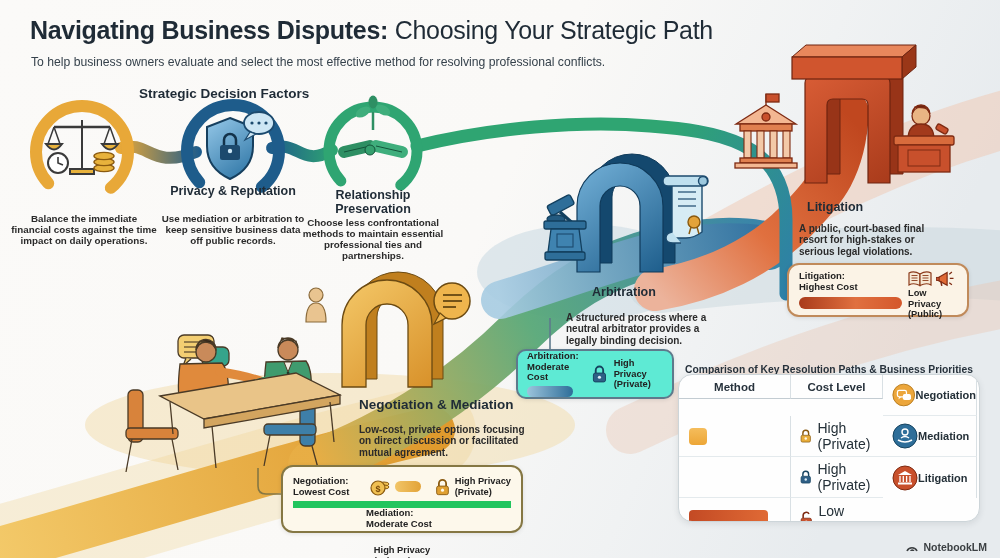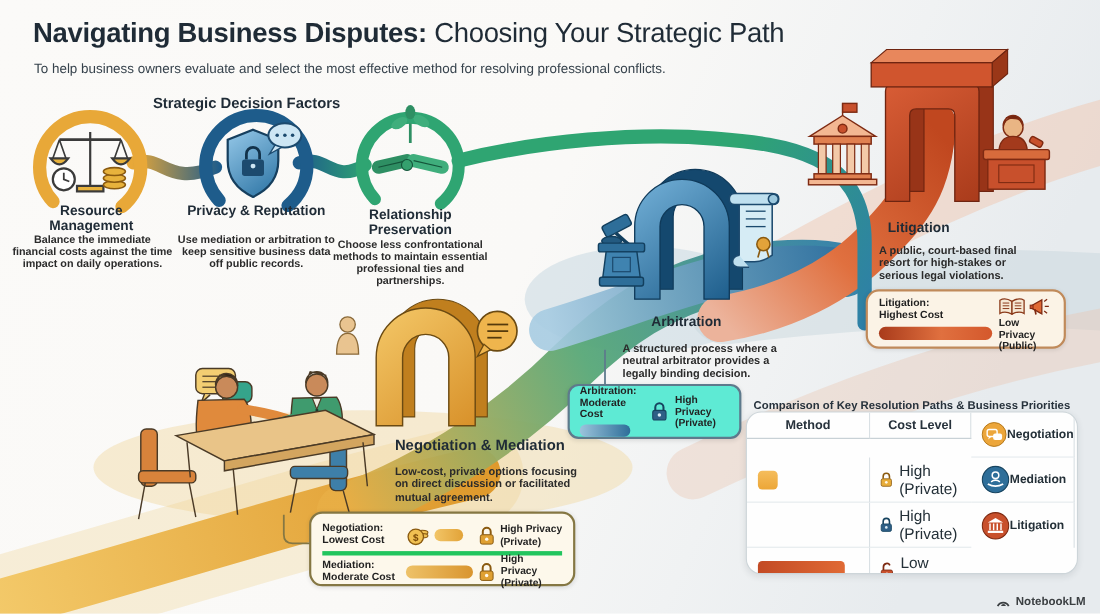--- a/index.html
+++ b/index.html
@@ -298,36 +298,35 @@
     <path d="M282,494 H266 Q258,494 258,486 V468" stroke="#857743" stroke-width="1.6"></path>
   </g>
 </svg>
 
 <div class="txt title">
   <span class="em">Navigating Business Disputes:</span><span class="rest"> Choosing Your Strategic Path</span>
 </div>
 <div class="txt subtitle">To help business owners evaluate and select the most effective method for resolving professional conflicts.</div>
 <div class="txt factors-heading">Strategic Decision Factors</div>
 
-<div class="txt factor-title" style="left:20px;top:184px;width:126px;">Resource Management</div>
 <div class="txt factor-desc" style="left:10px;top:213px;width:148px;">Balance the immediate financial costs against the time impact on daily operations.</div>
 <div class="txt factor-title" style="left:170px;top:184px;width:126px;">Privacy &amp; Reputation</div>
 <div class="txt factor-desc" style="left:159px;top:213px;width:148px;">Use mediation or arbitration to keep sensitive business data off public records.</div>
 <div class="txt factor-title" style="left:310px;top:188px;width:126px;">Relationship Preservation</div>
 <div class="txt factor-desc" style="left:298px;top:217px;width:150px;">Choose less confrontational methods to maintain essential professional ties and partnerships.</div>
 
 <div class="txt path-title" style="left:359px;top:397px;font-size:13.5px;">Negotiation &amp; Mediation</div>
 <div class="txt path-desc" style="left:359px;top:424px;width:172px;">Low-cost, private options focusing on direct discussion or facilitated mutual agreement.</div>
 <div class="txt path-title" style="left:592px;top:285px;">Arbitration</div>
 <div class="txt path-desc" style="left:566px;top:312px;width:158px;">A structured process where a neutral arbitrator provides a legally binding decision.</div>
 <div class="txt path-title" style="left:807px;top:200px;">Litigation</div>
 <div class="txt path-desc" style="left:799px;top:223px;width:142px;">A public, court-based final resort for high-stakes or serious legal violations.</div>
 
 <div class="callout" style="left:281px;top:465px;width:242px;height:68px;padding:5px 10px;">
-  <div class="co-row" style="height:29px;border-bottom:4px solid #22c55e;gap:5px;">
+  <div class="co-row" style="height:29px;border-bottom:7px solid #22c55e;gap:5px;">
     <div class="co-label" style="width:72px;">
       <div>Negotiation:</div>
       <div>Lowest Cost</div>
     </div>
     <svg width="20" height="20" viewBox="0 0 20 20">
       <ellipse cx="14" cy="7" rx="5" ry="2" fill="#f0c052" stroke="#8a5a10"></ellipse>
       <ellipse cx="14" cy="10" rx="5" ry="2" fill="#f0c052" stroke="#8a5a10"></ellipse>
       <circle cx="8" cy="11" r="7" fill="#f0c052" stroke="#8a5a10" stroke-width="1.2"></circle>
       <text x="8" y="14.5" text-anchor="middle" font-size="9" font-weight="bold" fill="#7a4a08">$</text>
     </svg>
@@ -335,21 +334,21 @@
     <svg width="15" height="18" viewBox="0 0 16 20" style="margin-left:auto;">
       <path d="M4,9 V6 a4,4 0 0 1 8,0 V9" fill="none" stroke="#8a5a10" stroke-width="2"></path>
       <rect x="1.5" y="9" width="13" height="9.5" rx="2" fill="#dfa032" stroke="#8a5a10"></rect>
       <circle cx="8" cy="13.5" r="1.7" fill="#fff8e8"></circle>
     </svg>
     <div class="co-priv">
       <div>High Privacy</div>
       <div>(Private)</div>
     </div>
   </div>
-  <div class="co-row" style="height:29px;gap:5px;">
+  <div class="co-row" style="height:29px;gap:5px;flex-direction:column;">
     <div class="co-label" style="width:72px;">
       <div>Mediation:</div>
       <div>Moderate Cost</div>
     </div>
     <div class="bar bar-med"></div>
     <svg width="15" height="18" viewBox="0 0 16 20" style="margin-left:auto;">
       <path d="M4,9 V6 a4,4 0 0 1 8,0 V9" fill="none" stroke="#8a5a10" stroke-width="2"></path>
       <rect x="1.5" y="9" width="13" height="9.5" rx="2" fill="#dfa032" stroke="#8a5a10"></rect>
       <circle cx="8" cy="13.5" r="1.7" fill="#fff8e8"></circle>
     </svg>

